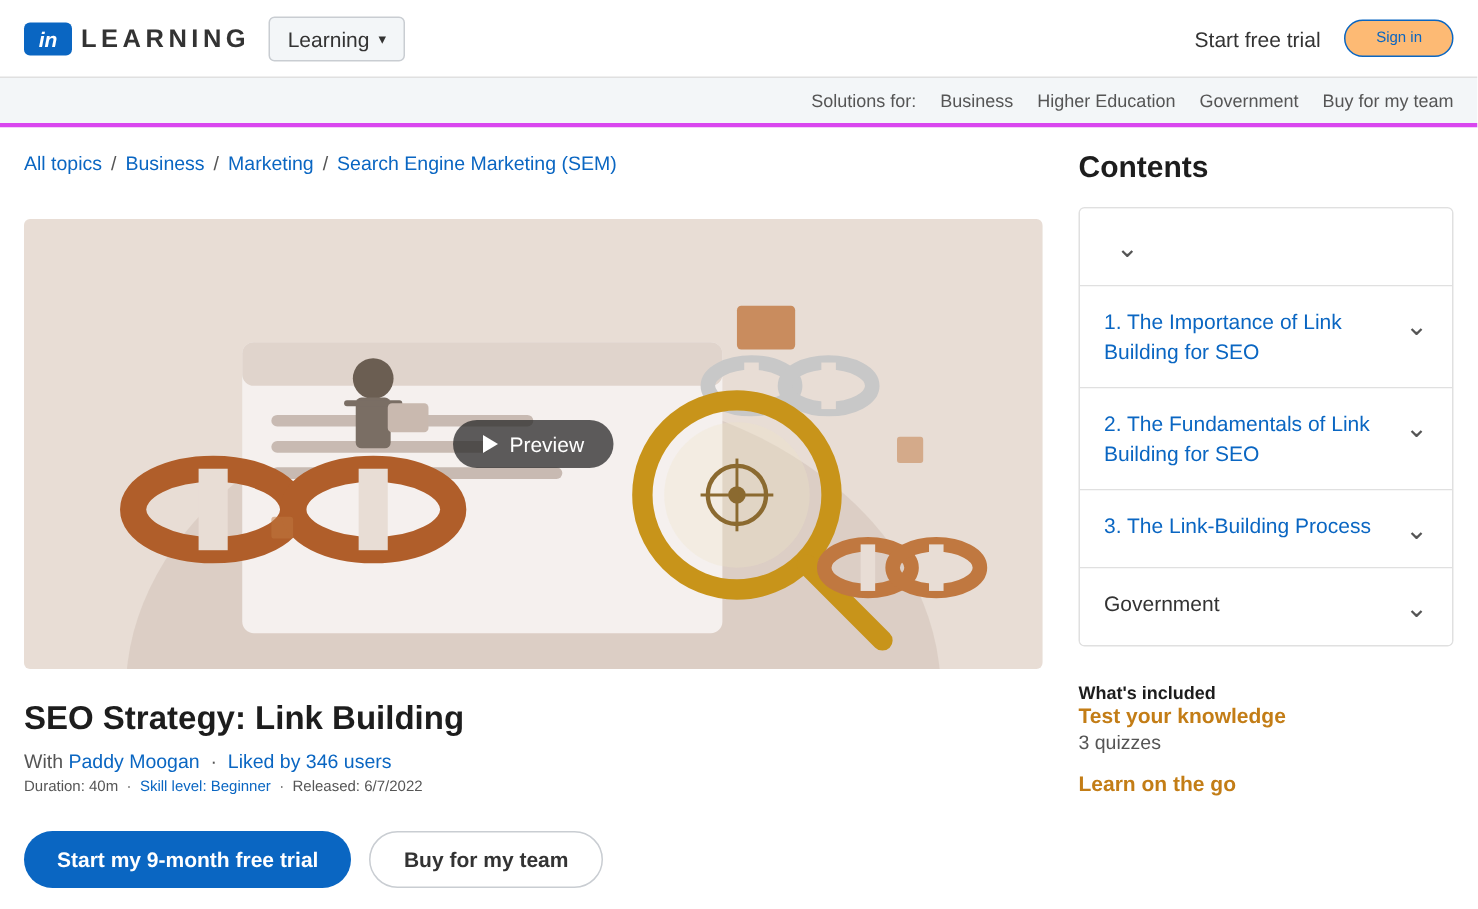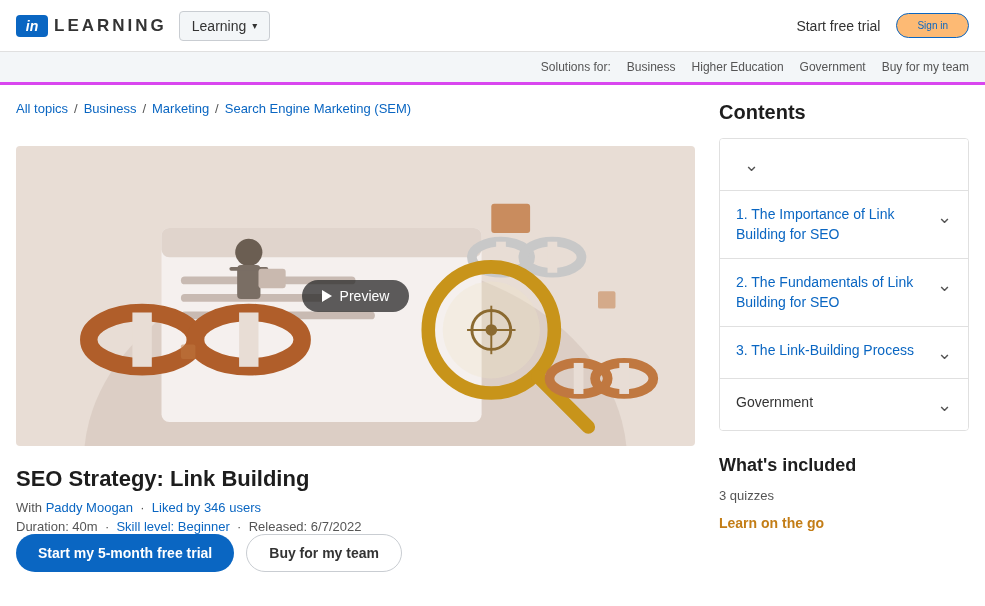--- a/index.html
+++ b/index.html
@@ -41,38 +41,38 @@
     
     .course-image svg { width: 100%; height: 100%; }
     .preview-btn { position: absolute; bottom: 50%; transform: translateY(50%); background: rgba(40,40,40,0.75); color: #fff; border: none; border-radius: 20px; padding: 8px 20px; font-size: 14px; cursor: pointer; display: flex; align-items: center; gap: 8px; }
     .preview-btn .play-icon { width: 0; height: 0; border-style: solid; border-width: 6px 0 6px 10px; border-color: transparent transparent transparent #fff; }
 
     
     .course-title { font-size: 22px; font-weight: 700; color: #1d1d1d; margin-bottom: 8px; }
     .course-meta { font-size: 13px; color: #555; margin-bottom: 4px; }
     .course-meta a { color: #0a66c2; text-decoration: none; }
     .course-meta .liked { color: #0a66c2; }
-    .course-meta2 { font-size: 13px; color: #555; margin-bottom: 0; }
+    .course-meta2 { font-size: 10px; color: #555; margin-bottom: 24px; }
     .course-meta2 a { color: #0a66c2; text-decoration: none; }
     .cta-buttons { display: flex; gap: 12px; }
     .cta-primary { background: #0a66c2; color: #fff; border: none; border-radius: 20px; padding: 10px 22px; font-size: 14px; font-weight: 600; cursor: pointer; }
     .cta-secondary { background: #fff; color: #333; border: 1.5px solid #c9cdd2; border-radius: 20px; padding: 10px 22px; font-size: 14px; font-weight: 600; cursor: pointer; }
 
     
     .right-col { width: 250px; flex-shrink: 0; }
     .contents-title { font-size: 20px; font-weight: 700; color: #1d1d1d; margin-bottom: 14px; }
     .contents-list { border: 1px solid #e0e0e0; border-radius: 4px; overflow: hidden; margin-bottom: 24px; }
     .contents-item { border-bottom: 1px solid #e0e0e0; padding: 14px 16px; display: flex; align-items: flex-start; justify-content: space-between; cursor: pointer; background: #fff; }
     .contents-item:last-child { border-bottom: none; }
     .contents-item-text { font-size: 14px; color: #333; flex: 1; line-height: 1.4; }
     .contents-item-text.link-color { color: #0a66c2; }
     .chevron { font-size: 18px; color: #555; margin-left: 8px; flex-shrink: 0; margin-top: 1px; }
 
     
-    .whats-included-title { font-size: 18px; font-weight: 700; color: #1d1d1d; margin-bottom: 12px; }
+    .whats-included-title { font-size: 12px; font-weight: 700; color: #1d1d1d; }
     .included-item { margin-bottom: 12px; }
     .included-item-title { font-size: 14px; font-weight: 600; color: #c37d16; margin-bottom: 2px; }
     .included-item-desc { font-size: 13px; color: #555; }
   </style>
 </head>
 <body>
 
 <header>
   <div class="header">
     <div class="logo-area">
@@ -189,21 +189,21 @@
     </div>
     <div class="course-meta2">
       <span>Duration: 40m</span>
       &nbsp;·&nbsp;
       <a>Skill level: Beginner</a>
       &nbsp;·&nbsp;
       <span>Released: 6/7/2022</span>
     </div>
 
     <div class="cta-buttons">
-      <button class="cta-primary">Start my 5-month free trial</button>
+      <button class="cta-primary">Start my 9-month free trial</button>
       <button class="cta-secondary">Buy for my team</button>
     </div>
 
   </div>
 
   <div class="right-col">
 
     <h2 class="contents-title">Contents</h2>
 
     <div class="contents-list">
@@ -229,20 +229,21 @@
 
       <div class="contents-item">
         <span class="contents-item-text">Government</span>
         <span class="chevron">⌄</span>
       </div>
     </div>
 
     <h3 class="whats-included-title">What's included</h3>
 
     <div class="included-item">
+      <div class="included-item-title">Test your knowledge</div>
       <div class="included-item-desc">3 quizzes</div>
     </div>
 
     <div class="included-item">
       <div class="included-item-title">Learn on the go</div>
     </div>
 
   </div>
 
 </div>

